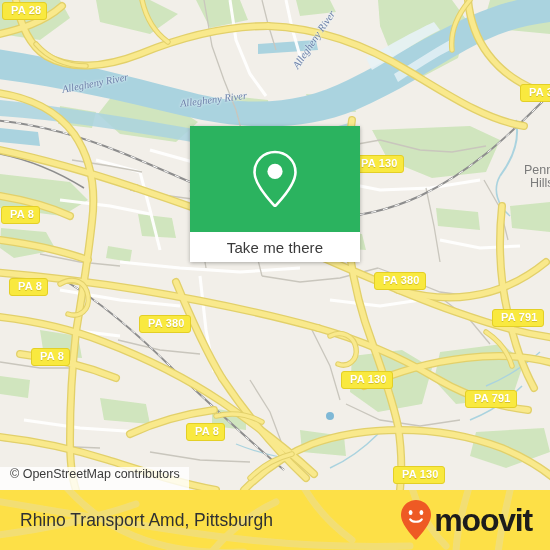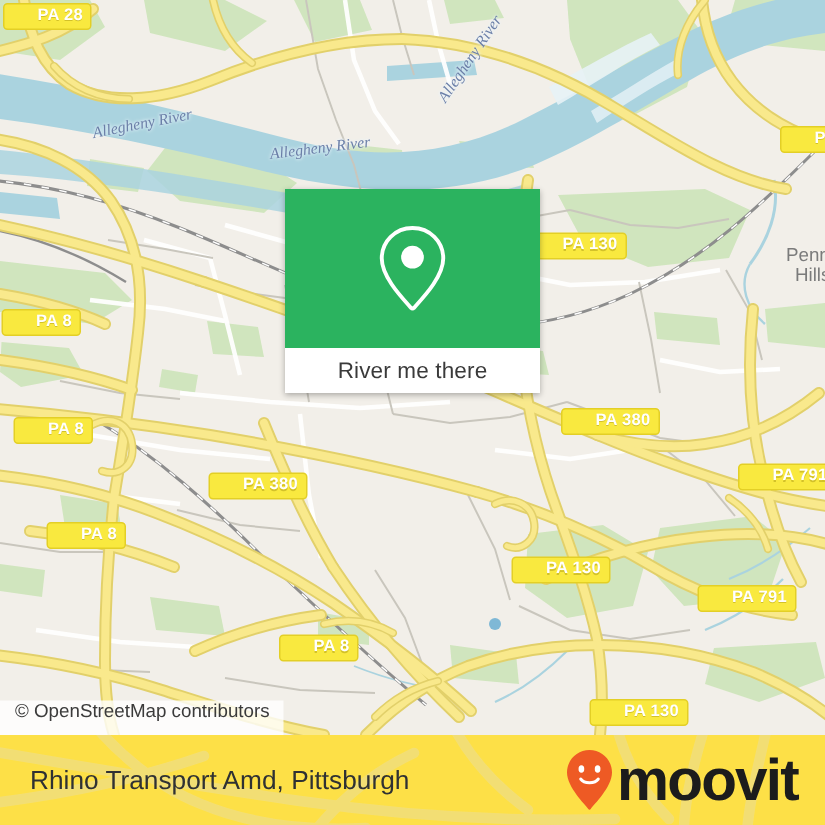--- a/index.html
+++ b/index.html
@@ -37,21 +37,21 @@
   .shield {
     position: absolute;
     background: #f9e93f;
     border: 1.5px solid #e3cf26;
     border-radius: 3px;
     color: #ffffff;
     font-family: "Liberation Sans", sans-serif;
     font-weight: bold;
     font-size: 11px;
     line-height: 13px;
-    padding: 1px 5px 2px 22px;
+    padding: 1px 5px 2px 8px;
     white-space: nowrap;
     text-shadow: 0 1px 0 rgba(140,120,0,.35);
     letter-spacing: .2px;
   }
   .river-label {
     position: absolute;
     color: #6b7fa8;
     font-family: "Liberation Serif", serif;
     font-style: italic;
     font-size: 10.5px;
@@ -141,21 +141,21 @@
     position: absolute;
     right: 18px;
     top: 0;
     height: 60px;
     display: flex;
     align-items: center;
     gap: 2px;
   }
   #brand-text {
     font-family: "Liberation Sans", sans-serif;
-    font-size: 39px;
+    font-size: 32px;
     font-weight: bold;
     color: #1c1c1c;
     letter-spacing: -1.2px;
     line-height: 31px;
   }
 </style>
 </head>
 <body>
 
 <div id="app">
@@ -378,21 +378,21 @@
     <div id="poi-card">
       <div id="poi-card-top">
         <svg width="52" height="62" viewBox="0 0 52 62">
           <path d="M26 4 C14.5 4 5.5 13 5.5 24.2 C5.5 37 20 51.5 25.2 57.4
                    C25.6 57.9 26.4 57.9 26.8 57.4 C32 51.5 46.5 37 46.5 24.2
                    C46.5 13 37.5 4 26 4 Z" fill="none" stroke="#ffffff" stroke-width="2.6"></path>
           <circle cx="26" cy="23.4" r="7.6" fill="#ffffff"></circle>
         </svg>
       </div>
       <div id="poi-card-bottom">
-        <span class="label">River me there</span>
+        <span class="label">Take me there</span>
       </div>
     </div>
 
     <div id="attribution">
       <span>© OpenStreetMap contributors</span>
     </div>
   </div>
 
   <div id="footer">
     <svg id="footer-ghost" width="550" height="60" viewBox="0 0 550 60">

